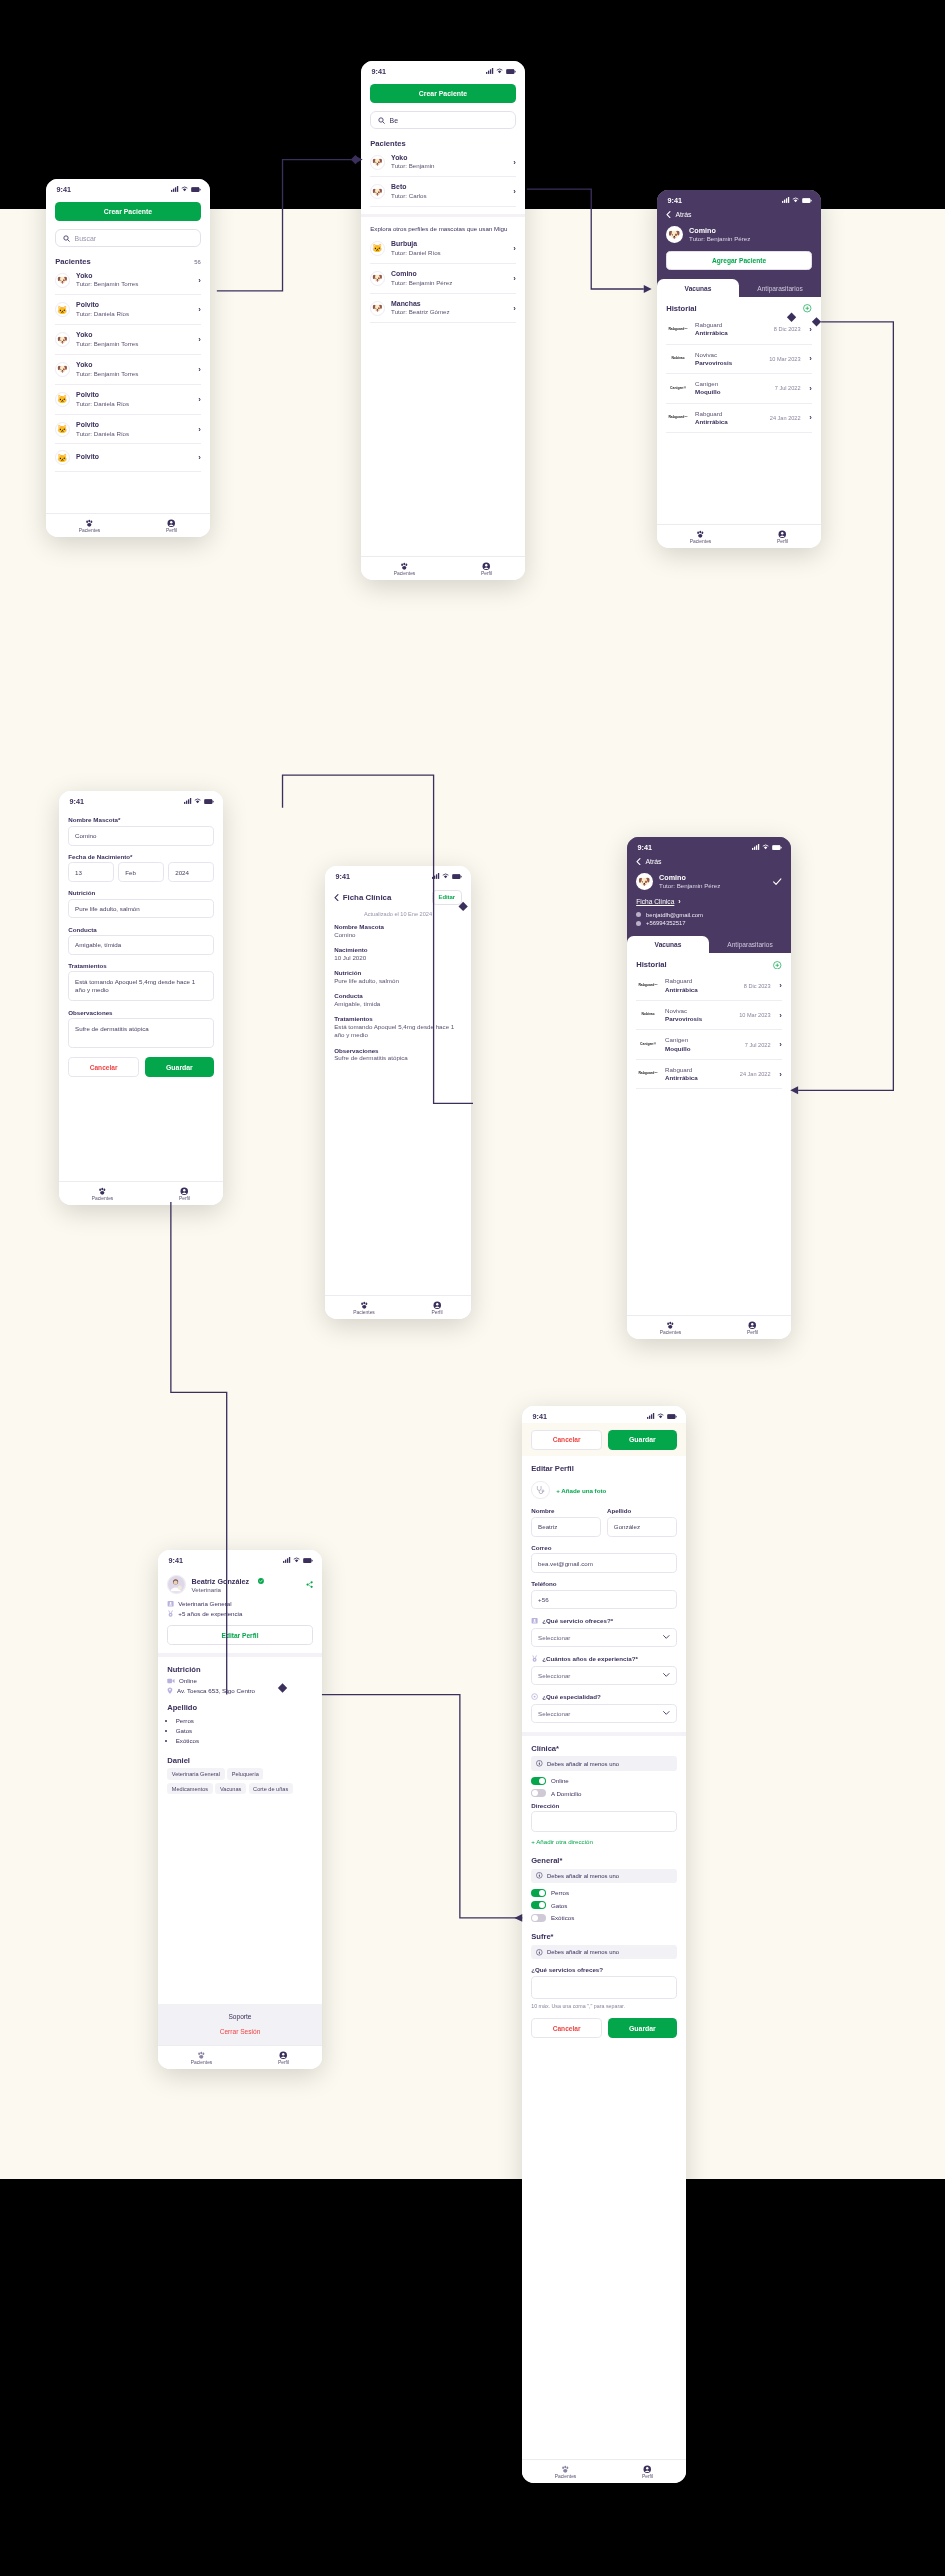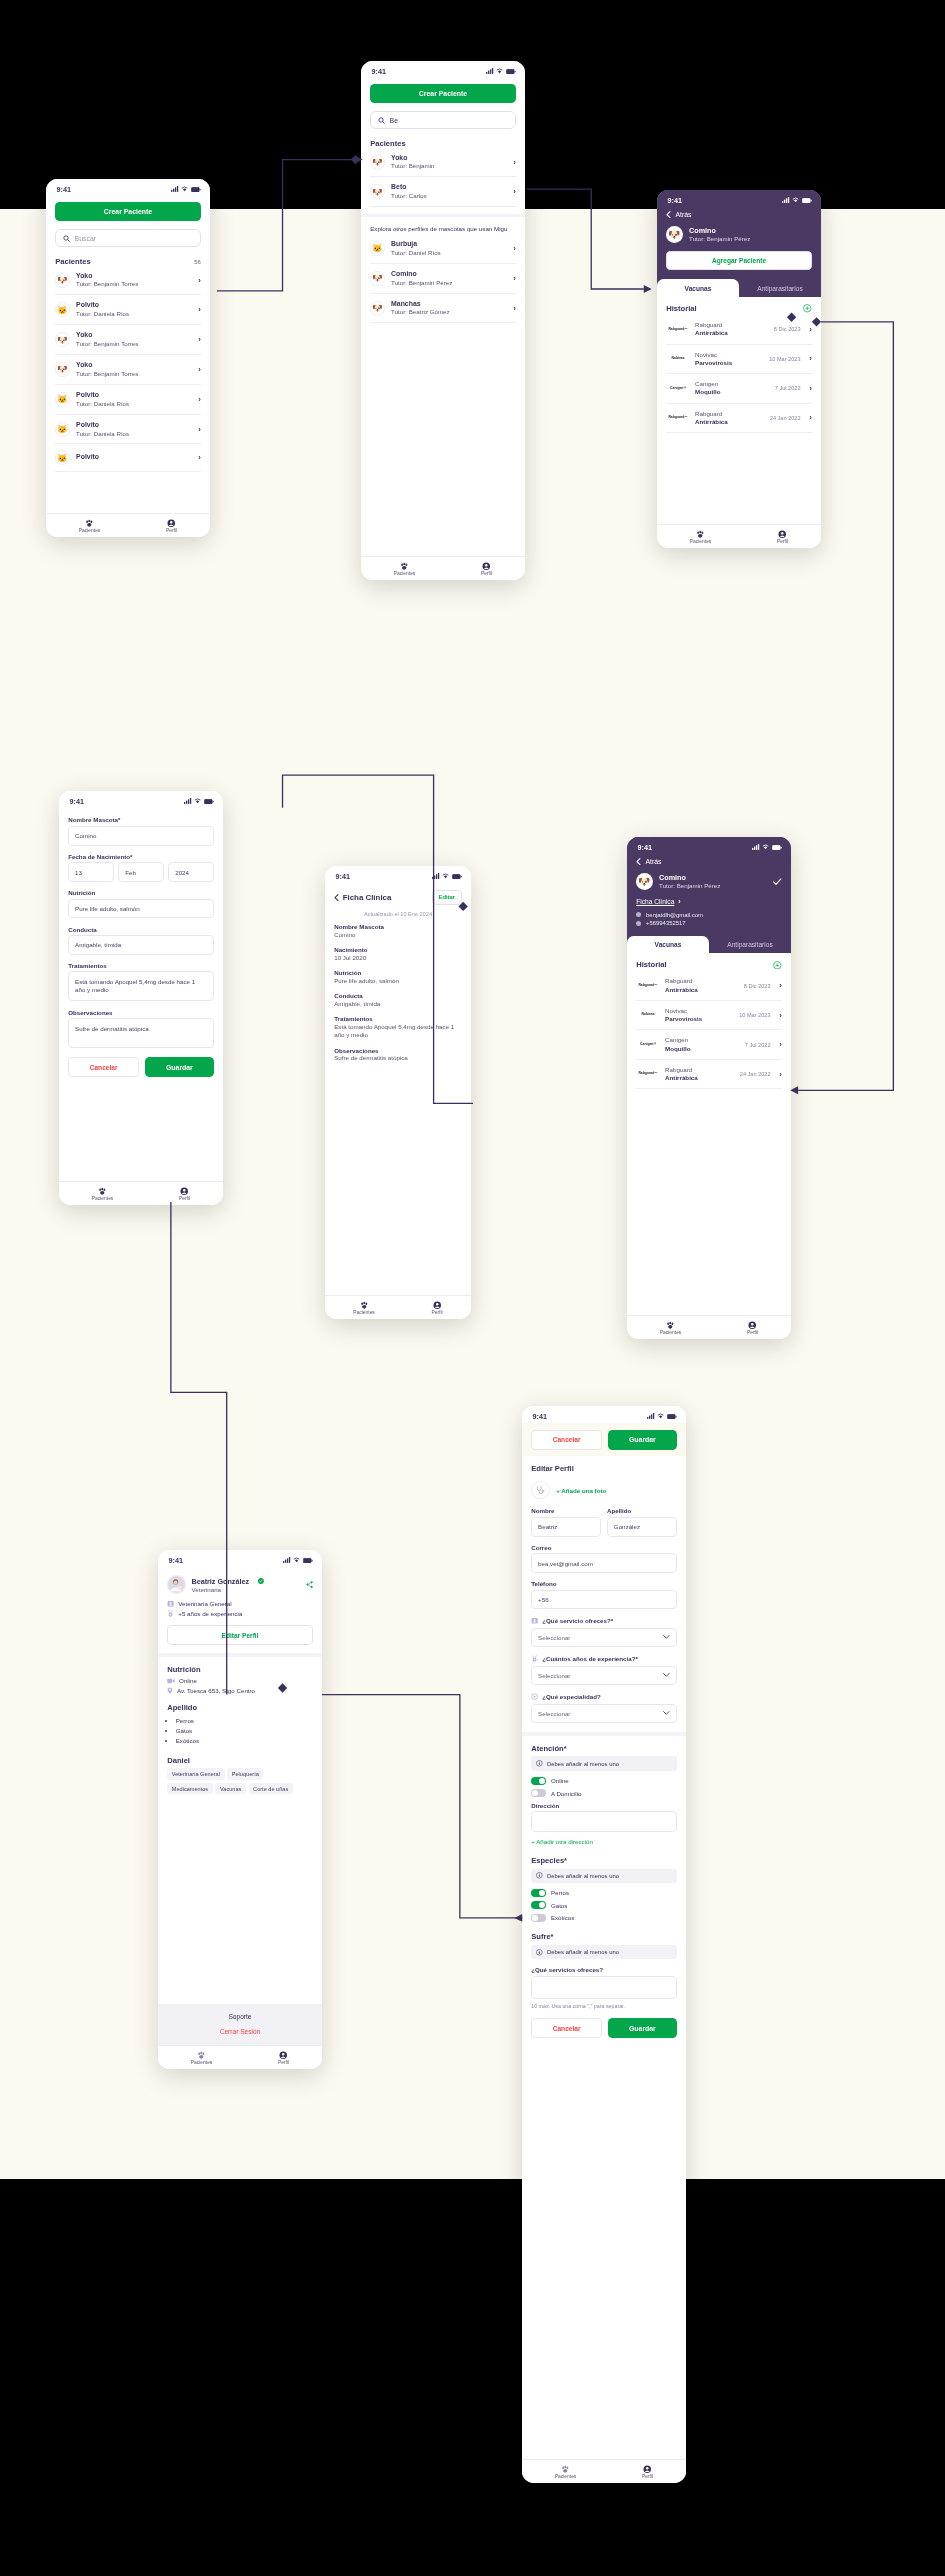--- a/index.html
+++ b/index.html
@@ -968,21 +968,21 @@
       <div class="select-box">
         <span>Seleccionar</span>
         <svg width="6.6" height="3.9" viewBox="0 0 12 7">
             <polyline points="1,1 6,6 11,1" stroke="#3b2f5c" stroke-width="1.6" fill="none" stroke-linecap="round" stroke-linejoin="round"></polyline>
           </svg>
       </div>
     </div>
   </div>
   <div class="divider-thick" style="margin:9.2px 0 0 0;"></div>
   <div style="padding:7.9px 9.2px 0 9.2px;">
-    <div class="sec-title">Atención*</div>
+    <div class="sec-title">Clínica*</div>
     <div class="info-bar" style="margin-top:3.9px;">
       <svg width="6.6" height="6.6" viewBox="0 0 12 12">
           <circle cx="6" cy="6" r="5.2" stroke="#3b2f5c" stroke-width="1" fill="none"></circle>
           <circle cx="6" cy="3.6" r="0.75" fill="#3b2f5c"></circle>
           <rect x="5.4" y="5.2" width="1.2" height="3.8" rx="0.5" fill="#3b2f5c"></rect>
         </svg>
       <span>Debes añadir al menos uno</span>
     </div>
     <div class="tgl-row" style="margin-top:5.9px;">
       <span class="toggle on">
@@ -992,21 +992,21 @@
     </div>
     <div class="tgl-row">
       <span class="toggle off">
           <span class="knob"></span>
         </span>
       <span>A Domicilio</span>
     </div>
     <div class="frm-label" style="margin-top:3.9px;">Dirección</div>
     <div class="frm-input" style="min-height:21px;"></div>
     <div class="link-green" style="margin-top:5.9px; font-weight:normal;">+ Añadir otra dirección</div>
-    <div class="sec-title" style="margin-top:10.5px;">Especies*</div>
+    <div class="sec-title" style="margin-top:10.5px;">General*</div>
     <div class="info-bar" style="margin-top:3.9px;">
       <svg width="6.6" height="6.6" viewBox="0 0 12 12">
           <circle cx="6" cy="6" r="5.2" stroke="#3b2f5c" stroke-width="1" fill="none"></circle>
           <circle cx="6" cy="3.6" r="0.75" fill="#3b2f5c"></circle>
           <rect x="5.4" y="5.2" width="1.2" height="3.8" rx="0.5" fill="#3b2f5c"></rect>
         </svg>
       <span>Debes añadir al menos uno</span>
     </div>
     <div class="tgl-row" style="margin-top:5.9px;">
       <span class="toggle on">

